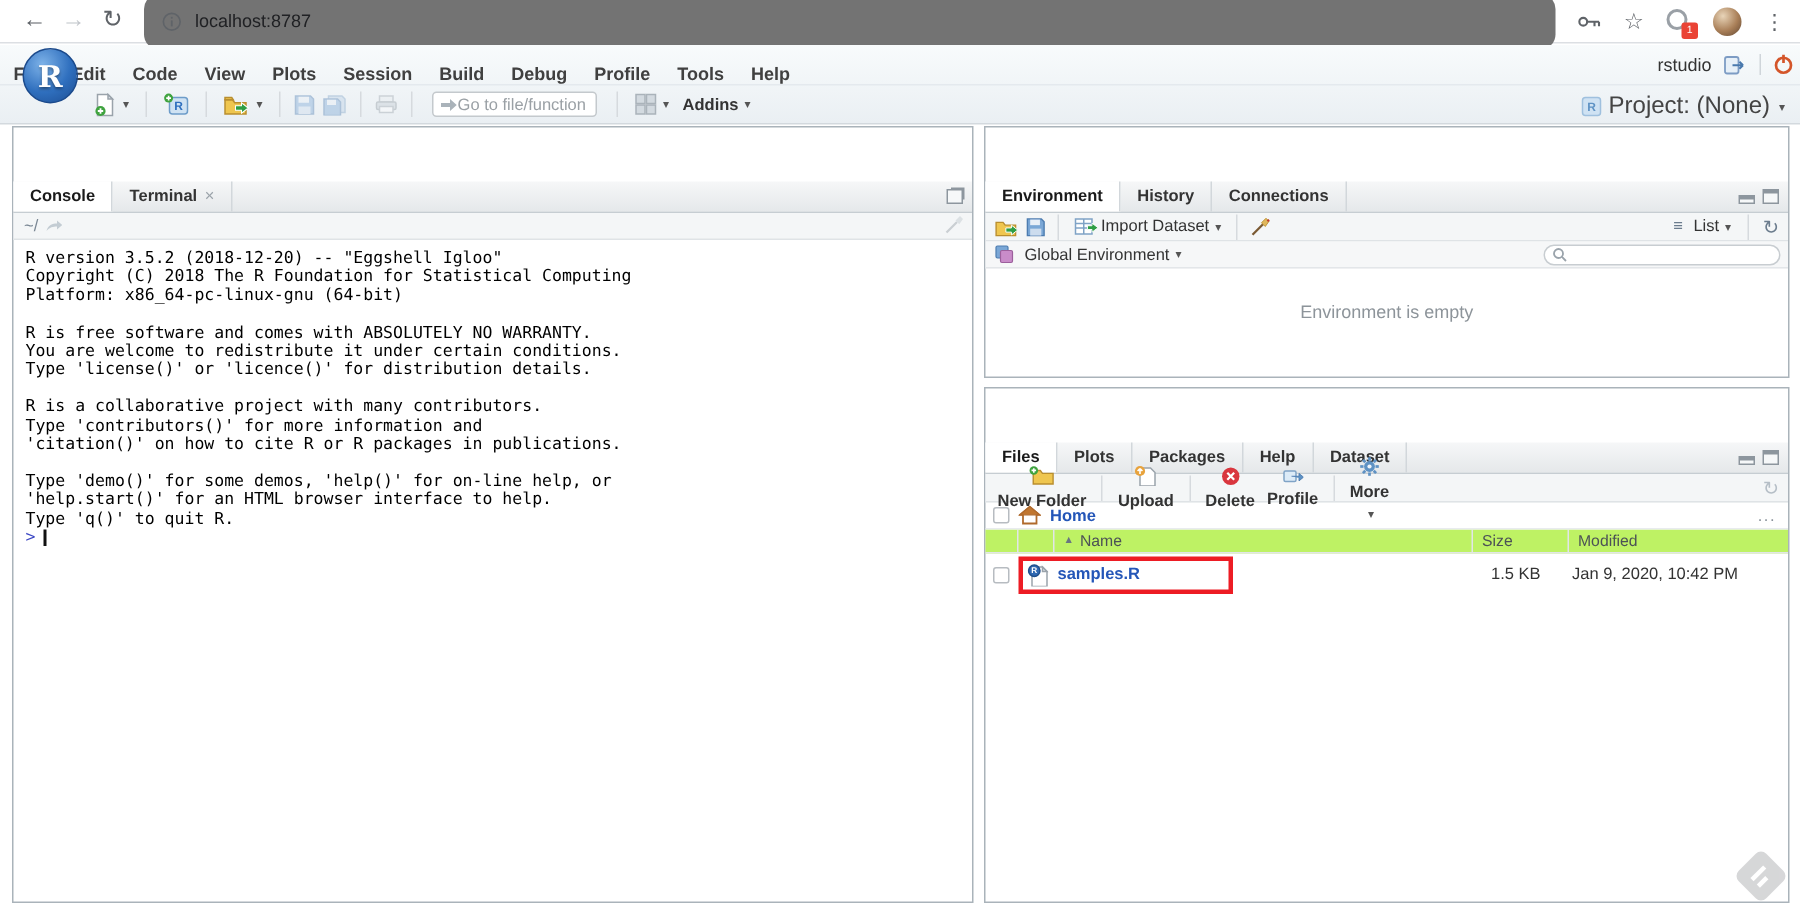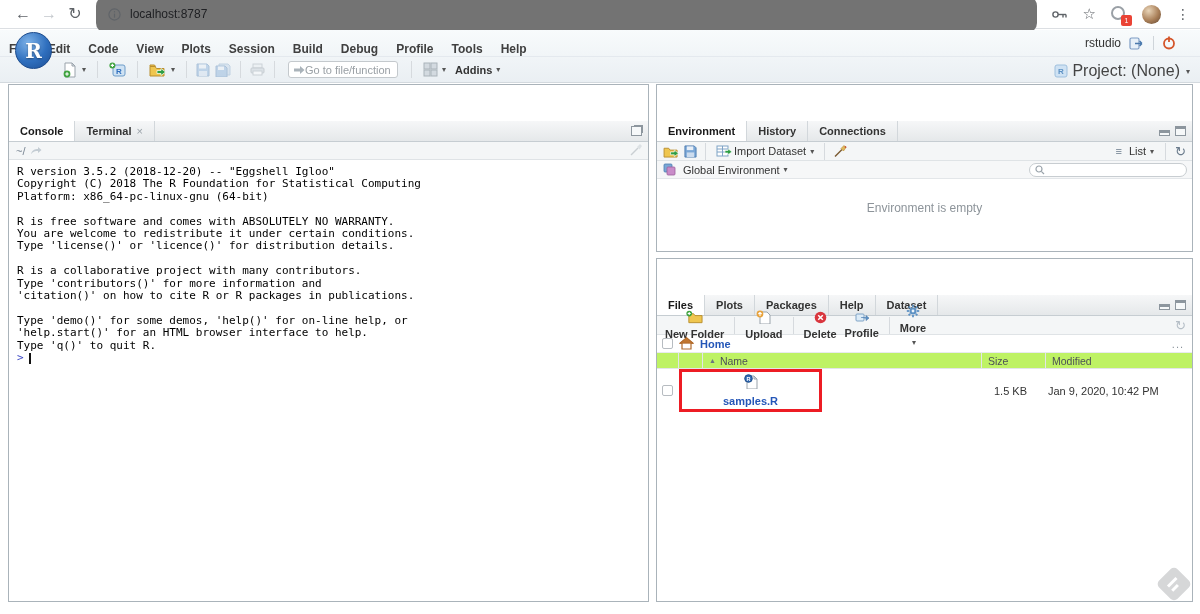--- a/index.html
+++ b/index.html
@@ -27,21 +27,21 @@
 
   
   .rsheader { position:absolute; top:30px; left:0; width:1200px; height:53px;
               background:linear-gradient(#f8fbfc,#eaeff3); border-bottom:1px solid #d3d9de; }
   .logo { position:absolute; left:15px; top:2px; width:37px; height:37px; border-radius:50%;
           background:radial-gradient(circle at 35% 28%, #7db2e8, #2f6fbe 55%, #1c4d92);
           border:1px solid #1b4a8c; display:flex; align-items:center; justify-content:center; z-index:2; }
   .logo span { color:#fff; font-family:"DejaVu Serif",serif; font-weight:bold; font-size:20px; text-shadow:0 1px 2px rgba(0,0,0,.4); }
   .menurow { height:27px; display:flex; align-items:flex-end; border-bottom:1px solid #e4e9ee; }
   .menu-item { font-size:12px; font-weight:bold; color:#404040; padding:0 9px; cursor:pointer; }
-  .menu-right { position:absolute; right:24px; top:6px; display:flex; align-items:center; gap:8px;justify-content:center; }
+  .menu-right { position:absolute; right:4px; top:6px; display:flex; align-items:center; gap:8px;justify-content:center; }
   .uname { font-size:12px; color:#333; }
   .vsep { width:1px; height:14px; background:#cfd5da; }
   .toolrow { height:25px; display:flex; align-items:center; padding-left:60px; gap:5px; }
   .tsep { width:1px; height:17px; background:#d6dade; margin:0 4px; }
   .tbtn { display:flex; align-items:center; gap:2px; padding:1px 2px; cursor:pointer; }
   .caret { font-size:8px; color:#555; margin-left:2px; }
   .goto { display:flex; align-items:center; background:#fff; border:1px solid #c4c9cd; border-radius:3px;
           height:17px; padding:0 4px; margin:0 4px; }
   .goto input { border:none; outline:none; width:88px; font-size:11px; background:transparent;
                 font-family:"Liberation Sans","DejaVu Sans",sans-serif; color:#555; }
@@ -105,21 +105,21 @@
   .fhead > div { height:100%; display:flex; align-items:center; border-right:1px solid #e2e5e8; padding-left:6px; }
   .fhead > div:last-child { border-right:none; }
   .sort { font-size:7px; color:#6a7680; margin-right:4px; }
 
   .frow { display:grid; grid-template-columns:22px 1fr 64px 146px; align-items:center; font-size:11px; }
   .frow .cbc { padding-left:5px; }
   .namecell { display:flex; align-items:center; gap:6px; padding-left:2px; }
   .sizecell { padding-left:12px; color:#333; }
   .modcell { padding-left:2px; color:#333; }
   .rowbox { display:flex; align-items:center; gap:6px; border:3px solid #ed1c24; width:143px;
-            padding:2px 3px;flex-direction:column; }
+            padding:2px 3px; }
 
   .watermark { position:absolute; left:1161px; top:571px; width:26px; height:26px; background:#c9cacc;
                border-radius:5px; transform:rotate(45deg); opacity:.75; display:flex; align-items:center;
                justify-content:center; gap:3px; }
   .watermark i { display:block; width:3px; background:#fff; }
   .watermark i.a { height:12px; } .watermark i.b { height:8px; margin-top:4px; }
 
   .icn { display:inline-block; vertical-align:middle; line-height:0; }
   .dim { opacity:.4; }
   .glyph { font-size:13px; color:#6b7c8d; line-height:1; }

